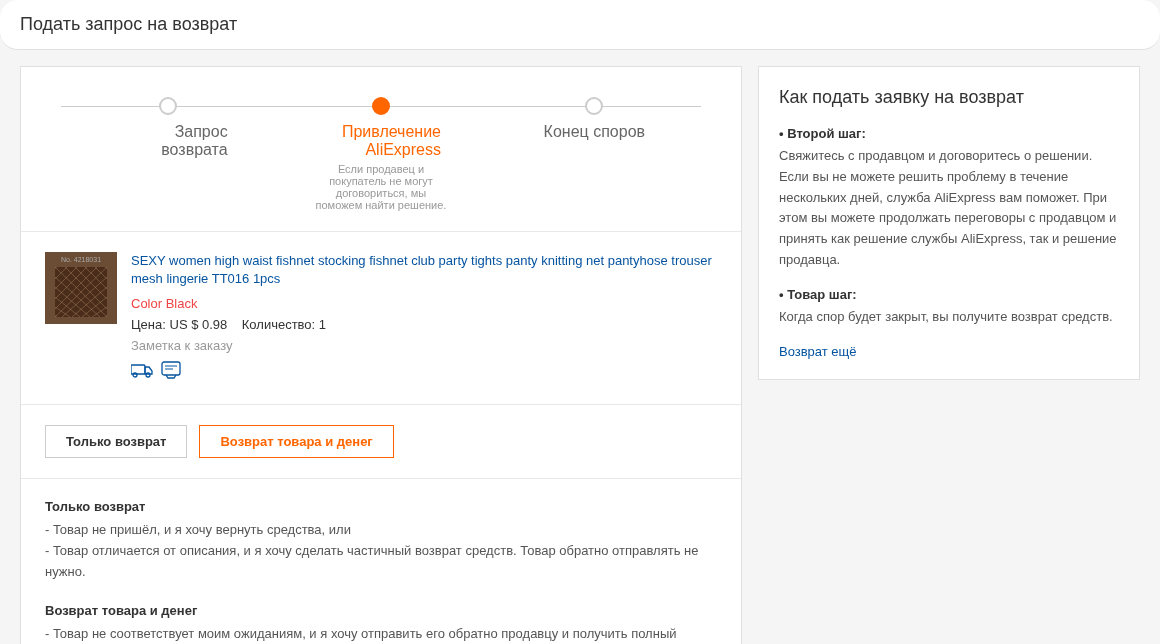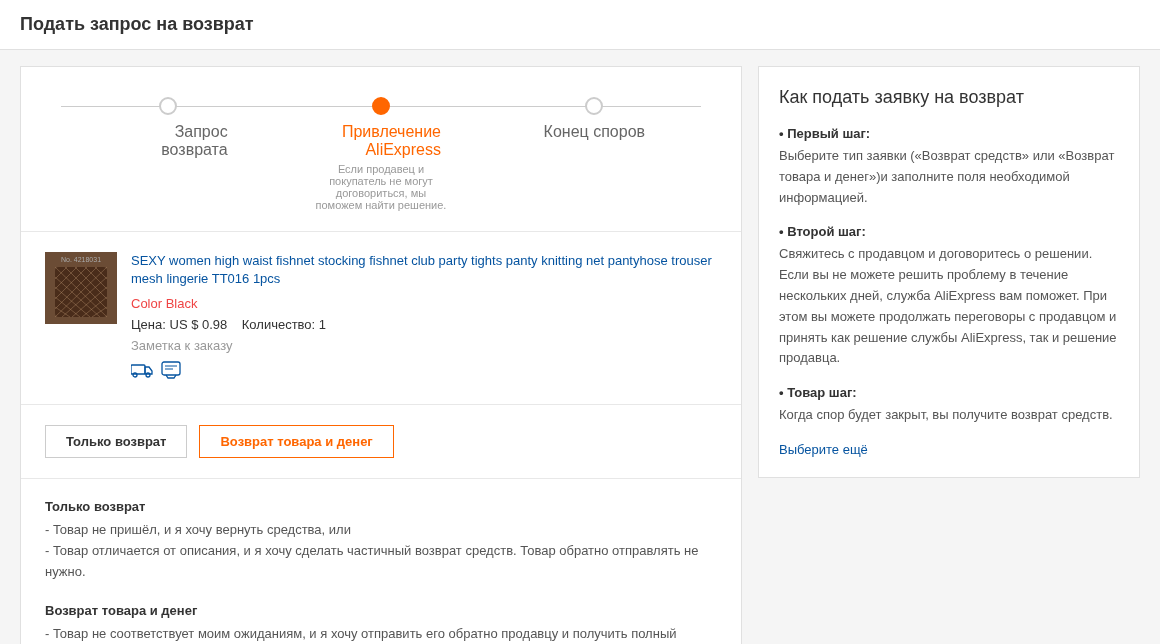--- a/index.html
+++ b/index.html
@@ -4,25 +4,26 @@
   <style>
     * { box-sizing: border-box; margin: 0; padding: 0; }
     body {
       font-family: Arial, sans-serif;
       font-size: 13px;
       background: #f5f5f5;
       color: #333;
     }
     .page-title {
       font-size: 18px;
-      font-weight: bold;
+      font-weight: normal;
       padding: 14px 20px;
       color: #333;
       background: #fff;
       border-bottom: 1px solid #e0e0e0;
+      border-radius: 18px;
     }
     .main-layout {
       display: flex;
       gap: 16px;
       padding: 16px 20px;
       max-width: 1160px;
     }
     .left-panel {
       flex: 1;
       background: #fff;
@@ -341,30 +342,26 @@
           <div>- Товар не соответствует моим ожиданиям, и я хочу отправить его обратно продавцу и получить полный возврат. Возможно, вам придётся оплатить стоимость доставки.</div>
         </div>
       </div>
     </div>
 
   </div>
 
   <div class="right-panel">
     <div class="right-title">Как подать заявку на возврат</div>
 
-    <div class="right-step">
-      <div class="right-step-title">• Первый шаг:</div>
-      <div class="right-step-text">Выберите тип заявки («Возврат средств» или «Возврат товара и денег»)и заполните поля необходимой информацией.</div>
-    </div>
 
     <div class="right-step">
       <div class="right-step-title">• Второй шаг:</div>
       <div class="right-step-text">Свяжитесь с продавцом и договоритесь о решении. Если вы не можете решить проблему в течение нескольких дней, служба AliExpress вам поможет. При этом вы можете продолжать переговоры с продавцом и принять как решение службы AliExpress, так и решение продавца.</div>
     </div>
 
     <div class="right-step">
       <div class="right-step-title">• Товар шаг:</div>
       <div class="right-step-text">Когда спор будет закрыт, вы получите возврат средств.</div>
     </div>
 
-    <a class="show-more-link" href="#">Выберите ещё</a>
+    <a class="show-more-link" href="#">Возврат ещё</a>
   </div>
 </div>
 
 </body></html>

